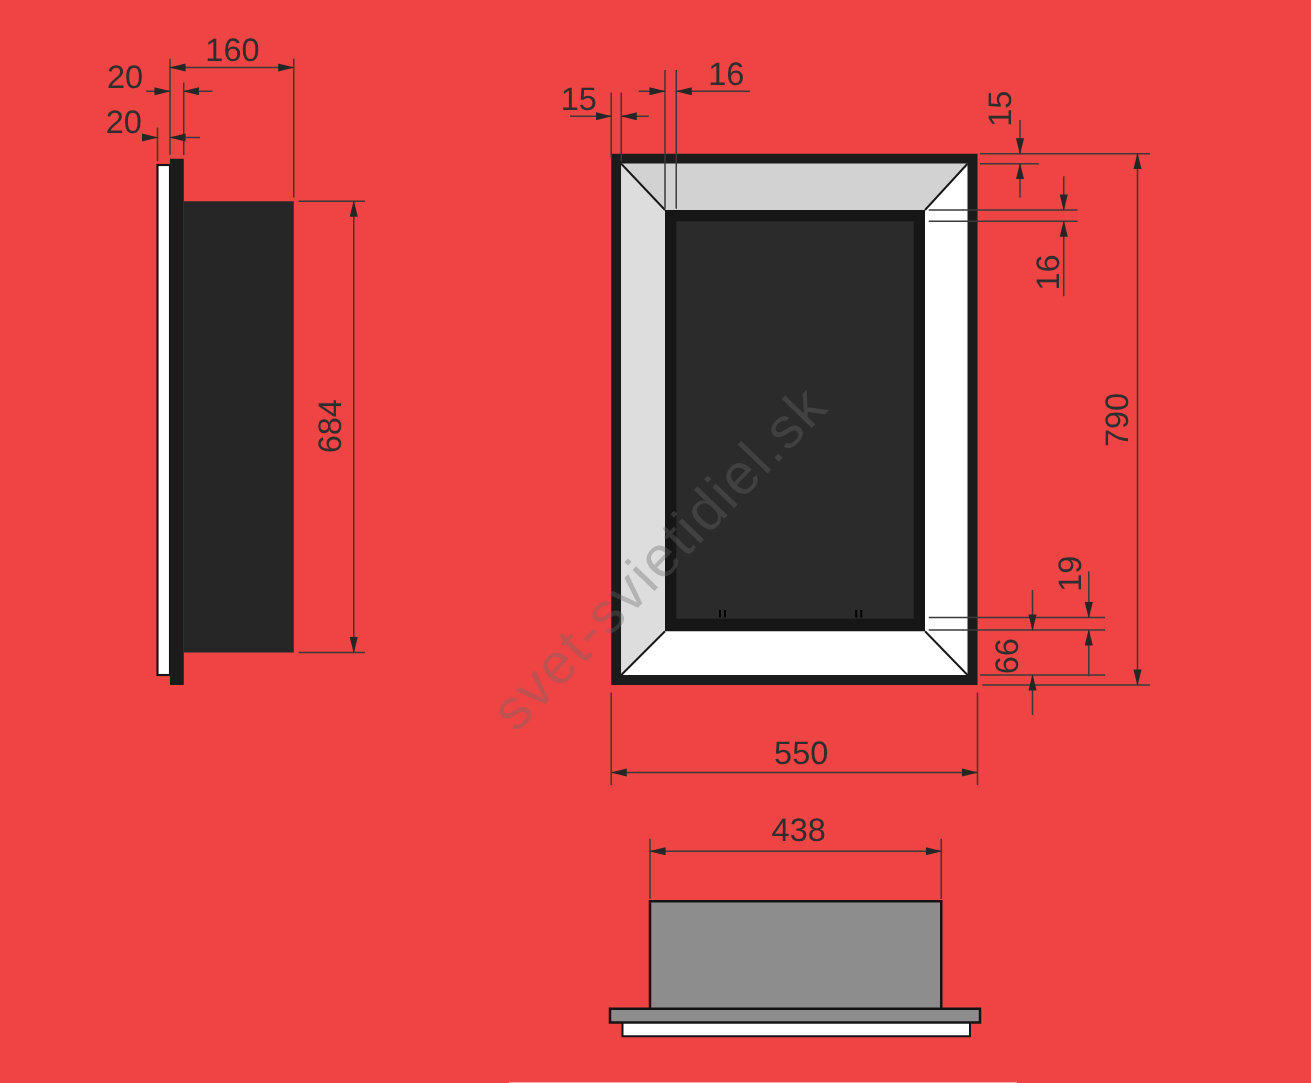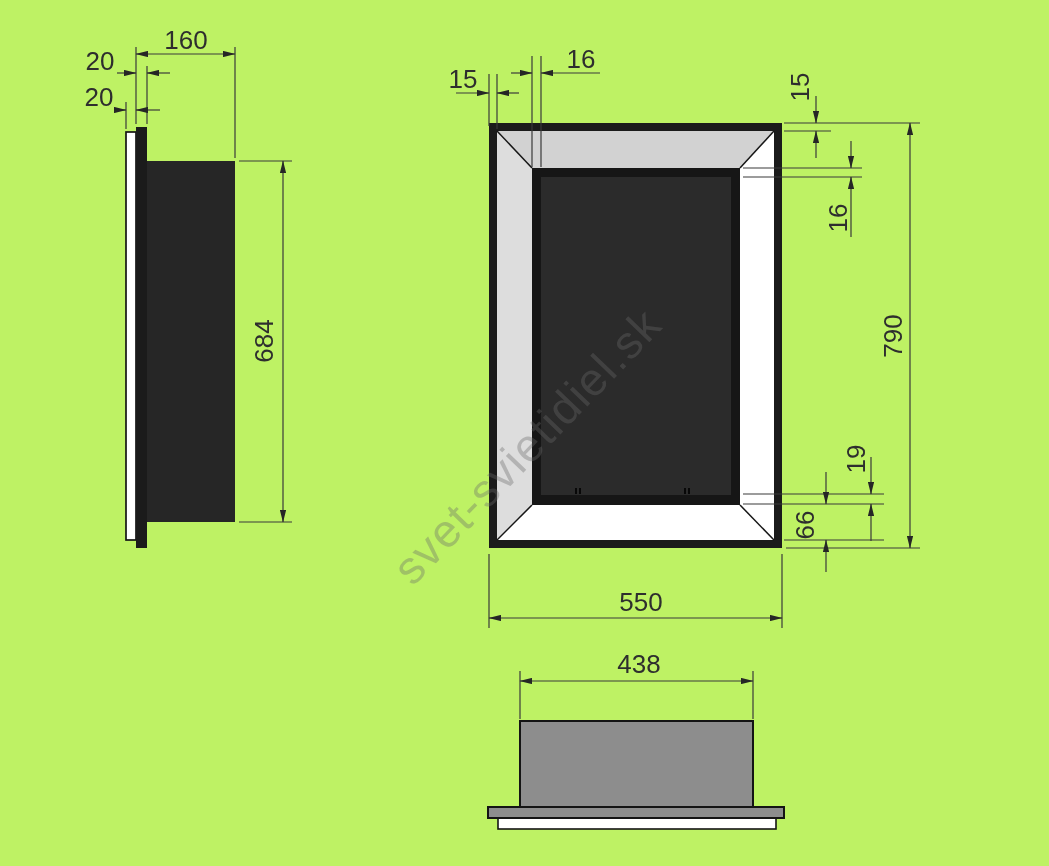--- a/index.html
+++ b/index.html
@@ -1,16 +1,16 @@
 <!DOCTYPE html>
 <html><head>
 <meta charset="utf-8">
 <style>
   html,body{margin:0;padding:0;background:#ffffff;}
-  .stage{position:relative;width:1049px;height:866px;background:#bef264;overflow:hidden;
+  .stage{position:relative;width:1049px;height:866px;background:#ef4444;overflow:hidden;
          font-family:"Liberation Sans", sans-serif;}
   svg{position:absolute;left:0;top:0;}
   .ln{stroke:#3a3a3a;stroke-width:1.2;fill:none;}
   .edge{stroke:#161616;stroke-width:1.5;fill:none;}
   .dim{font-family:"Liberation Sans", sans-serif;font-size:26px;fill:#2e2e2e;}
   .wm{font-family:"Liberation Sans", sans-serif;font-size:46px;letter-spacing:1.5px;
       fill:rgba(105,105,105,0.36);}
 </style>
 </head>
 <body>

